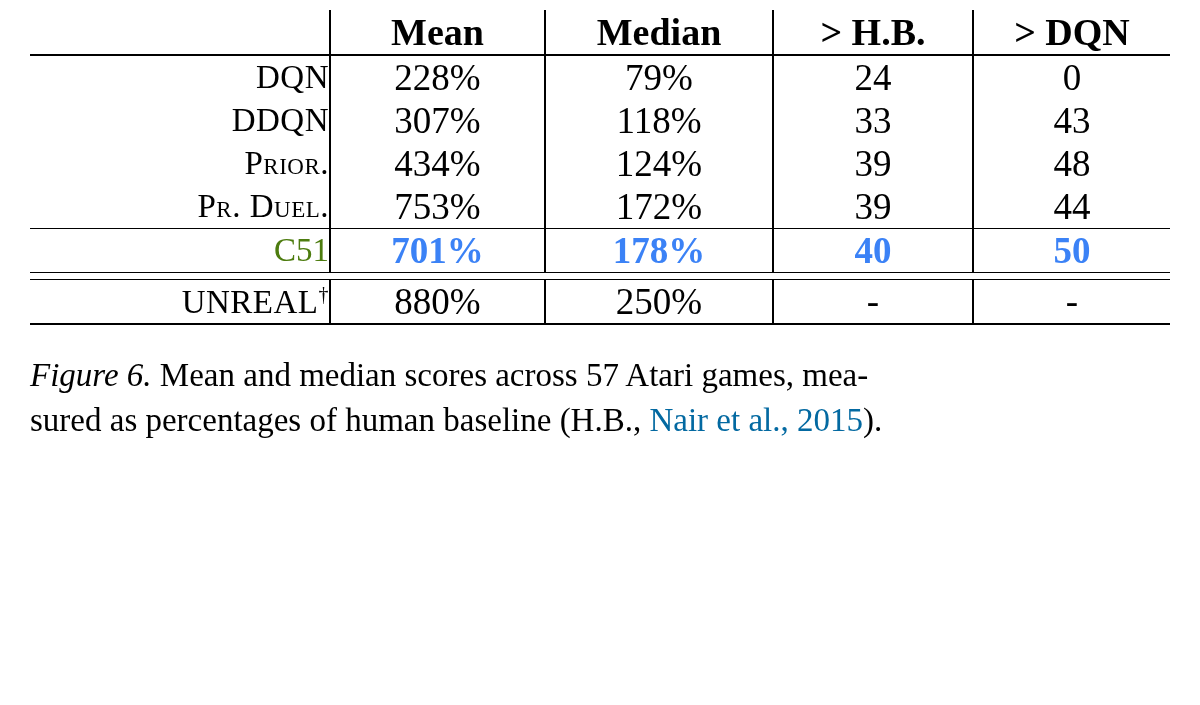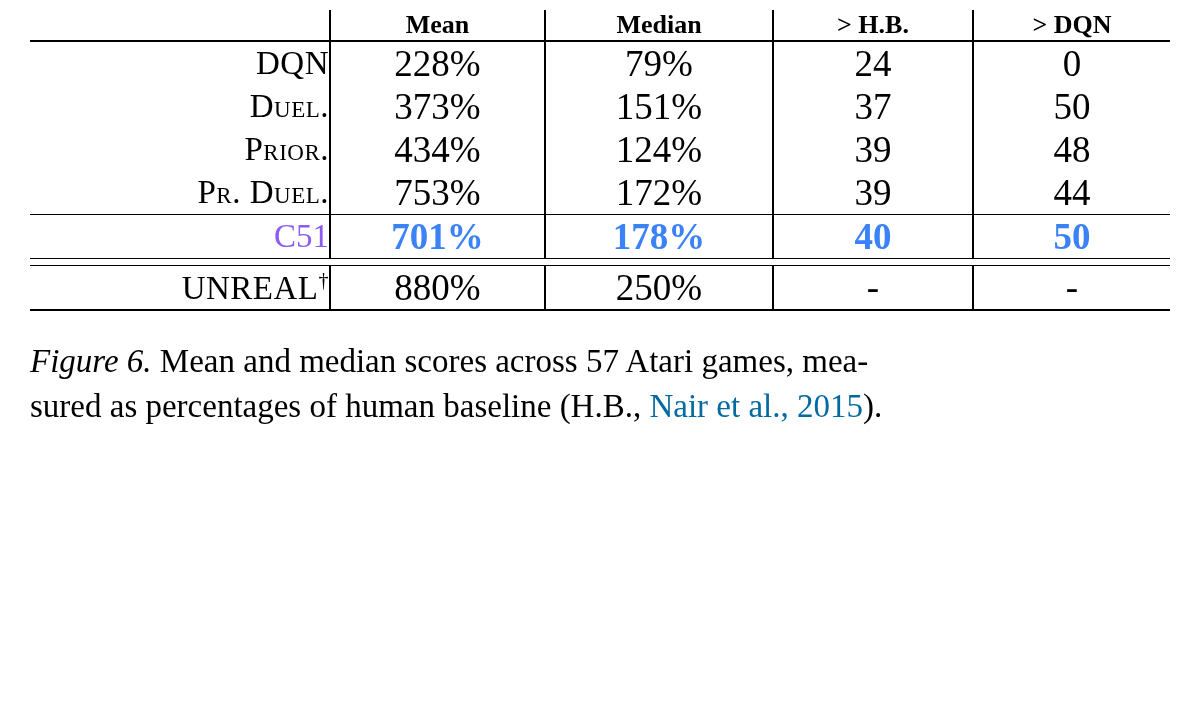--- a/index.html
+++ b/index.html
@@ -47,21 +47,21 @@
   tr.rule-thin td {
     border-top: 1.5px solid #000;
     height: 0; line-height: 0; font-size: 0; padding: 0;
   }
   tr.rule-double-gap td {
     height: 6px; line-height: 0; font-size: 0; padding: 0;
   }
 
   th.head {
     font-weight: bold;
-    font-size: 26px;
+    font-size: 38px;
     text-align: center;
     padding: 6px 14px 12px 14px;
     white-space: nowrap;
   }
   th.head-empty { padding: 0; }
 
   td.rowlabel {
     font-size: 33px;
     text-align: right;
     padding: 5px 0 5px 18px;
@@ -83,21 +83,21 @@
 
   
   .vl { border-left: 2px solid #000; }
 
   tr.highlight td.num,
   tr.highlight td.rowlabel {
     color: #3b82f6;
     font-weight: bold;
   }
   tr.highlight td.rowlabel {
-    color: #8b5cf6;
+    color: #4d7c0f;
     font-weight: normal;
   }
 
   sup.dagger {
     font-size: 20px;
     vertical-align: super;
   }
 
   .caption {
     width: 1140px;
@@ -144,25 +144,25 @@
     </thead>
     <tbody>
       <tr>
         <td class="rowlabel">DQN</td>
         <td class="num vl">228%</td>
         <td class="num vl">79%</td>
         <td class="num vl">24</td>
         <td class="num vl">0</td>
       </tr>
       <tr>
-        <td class="rowlabel">Duel.</td>
-        <td class="num vl">373%</td>
-        <td class="num vl">151%</td>
-        <td class="num vl">37</td>
-        <td class="num vl">50</td>
+        <td class="rowlabel">DDQN</td>
+        <td class="num vl">307%</td>
+        <td class="num vl">118%</td>
+        <td class="num vl">33</td>
+        <td class="num vl">43</td>
       </tr>
       <tr>
         <td class="rowlabel">Prior.</td>
         <td class="num vl">434%</td>
         <td class="num vl">124%</td>
         <td class="num vl">39</td>
         <td class="num vl">48</td>
       </tr>
       <tr>
         <td class="rowlabel">Pr. Duel.</td>

